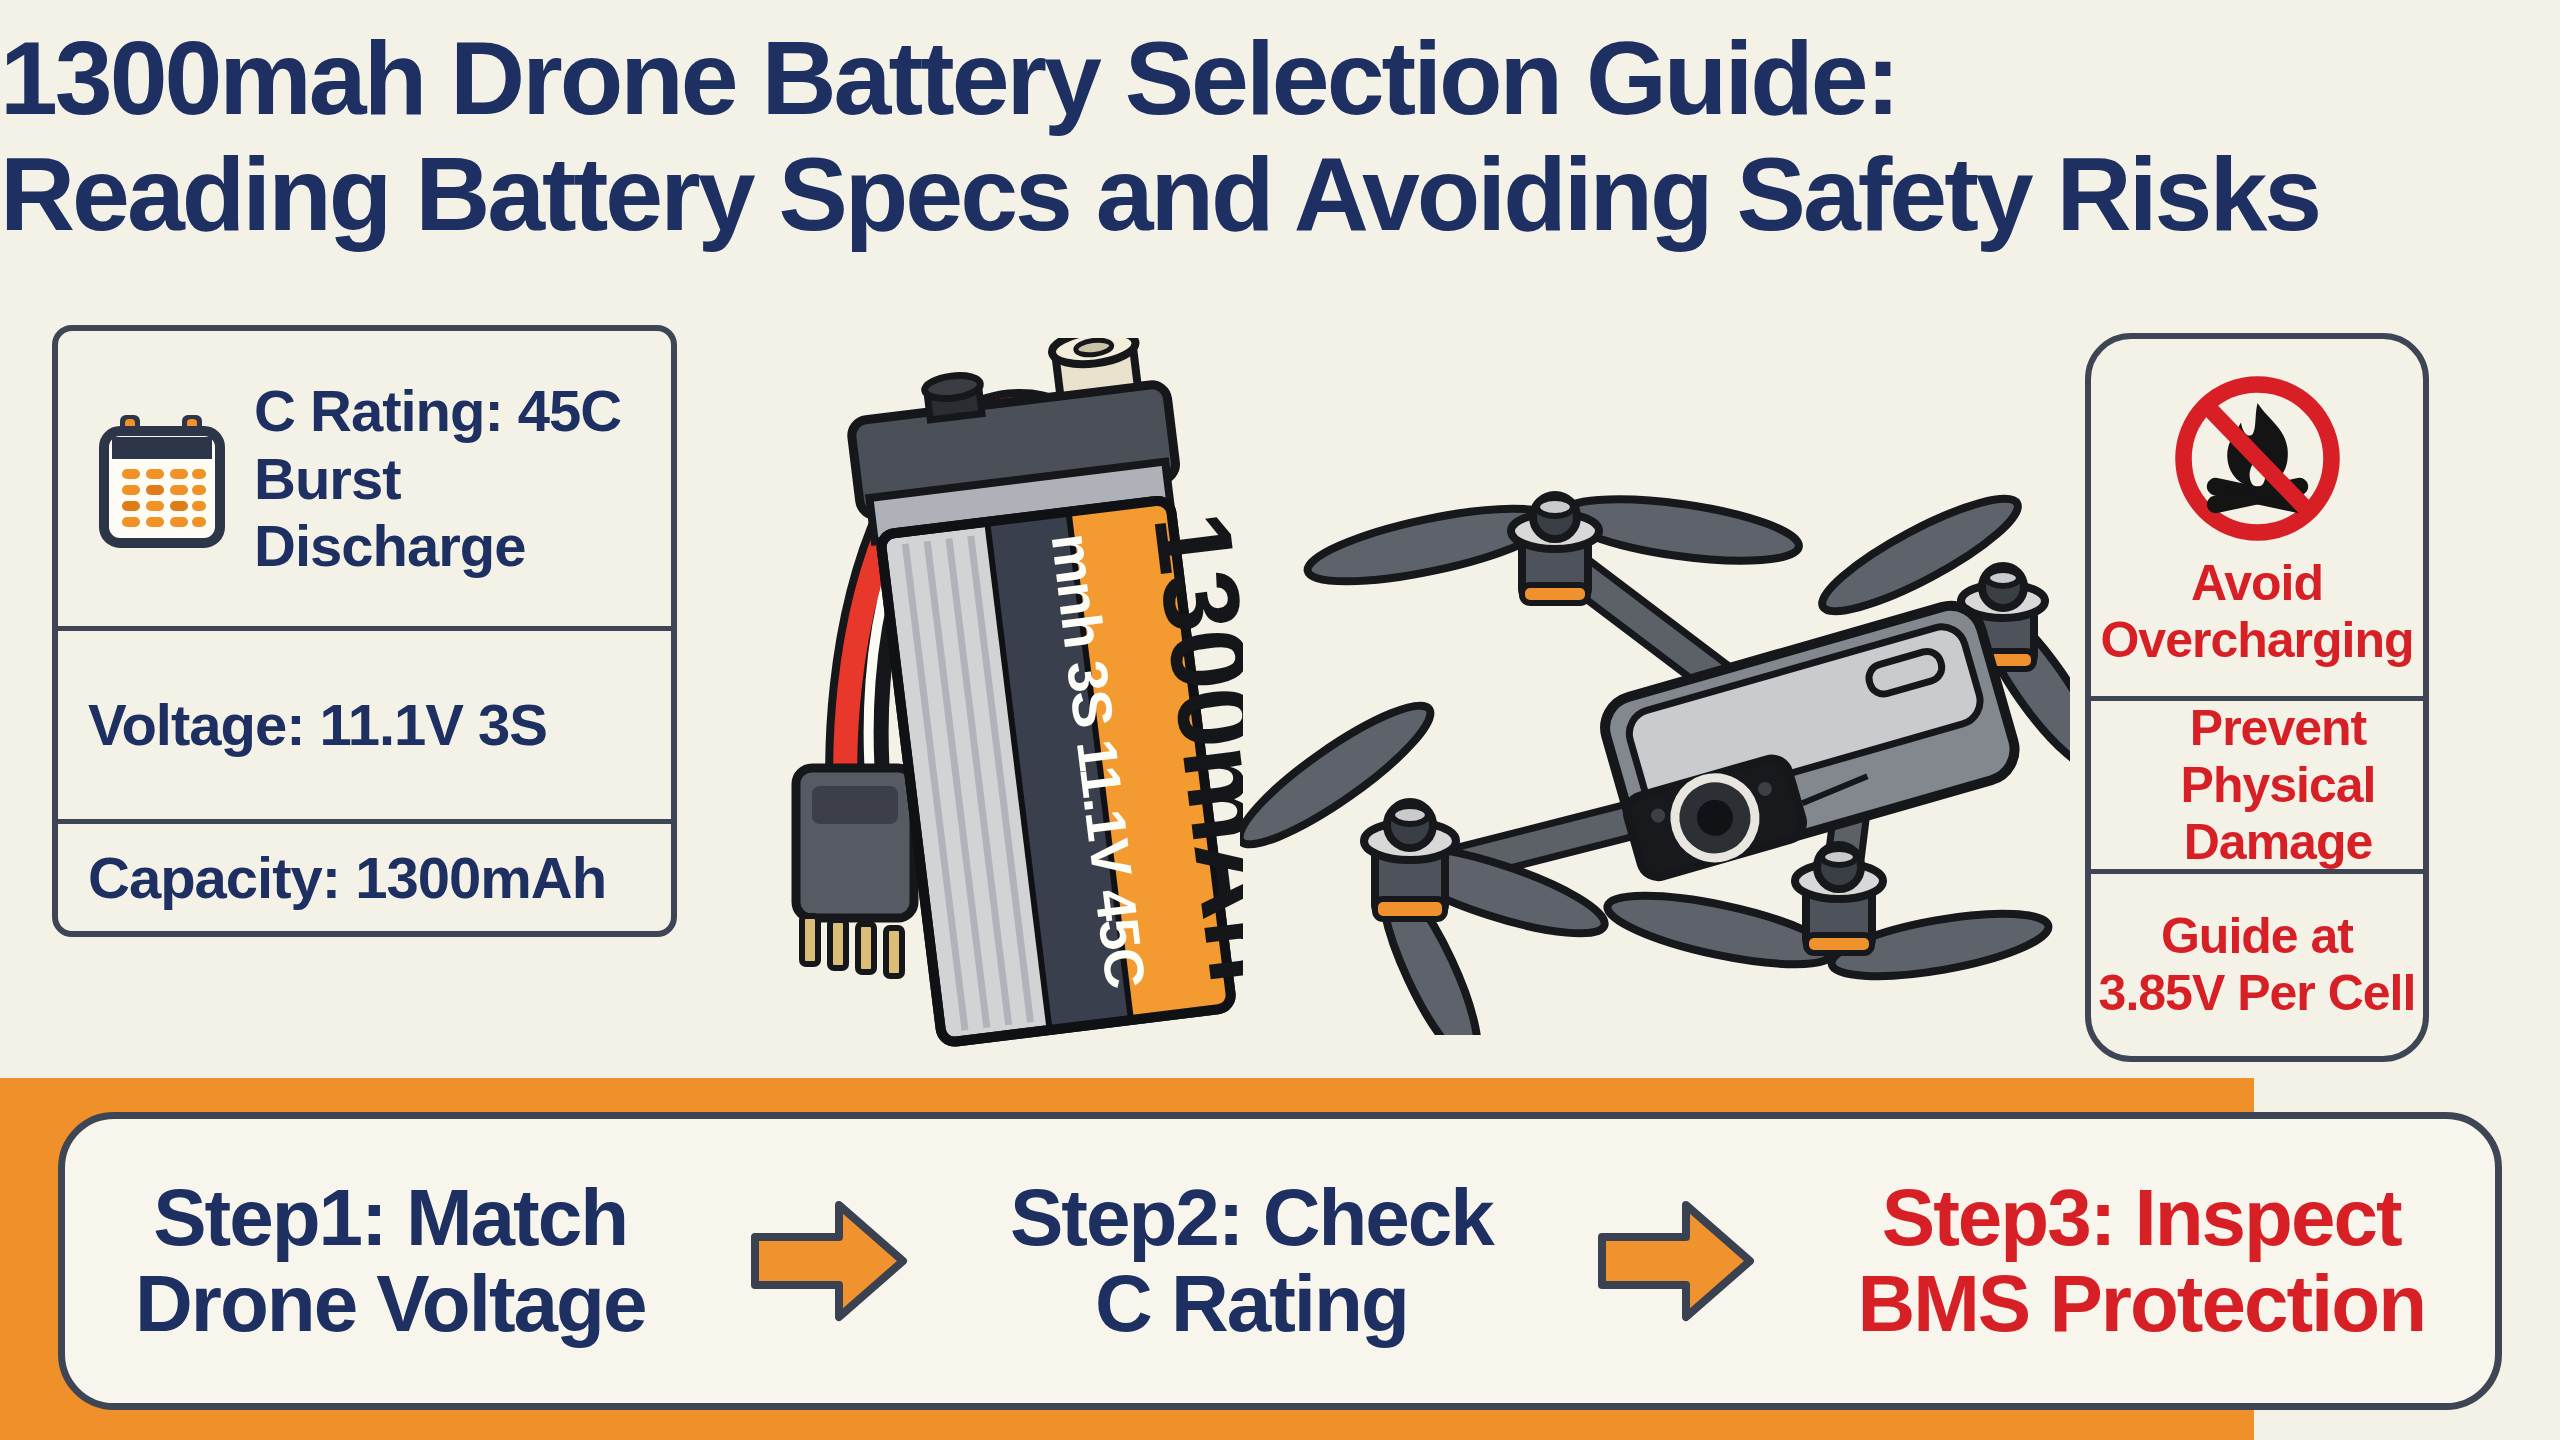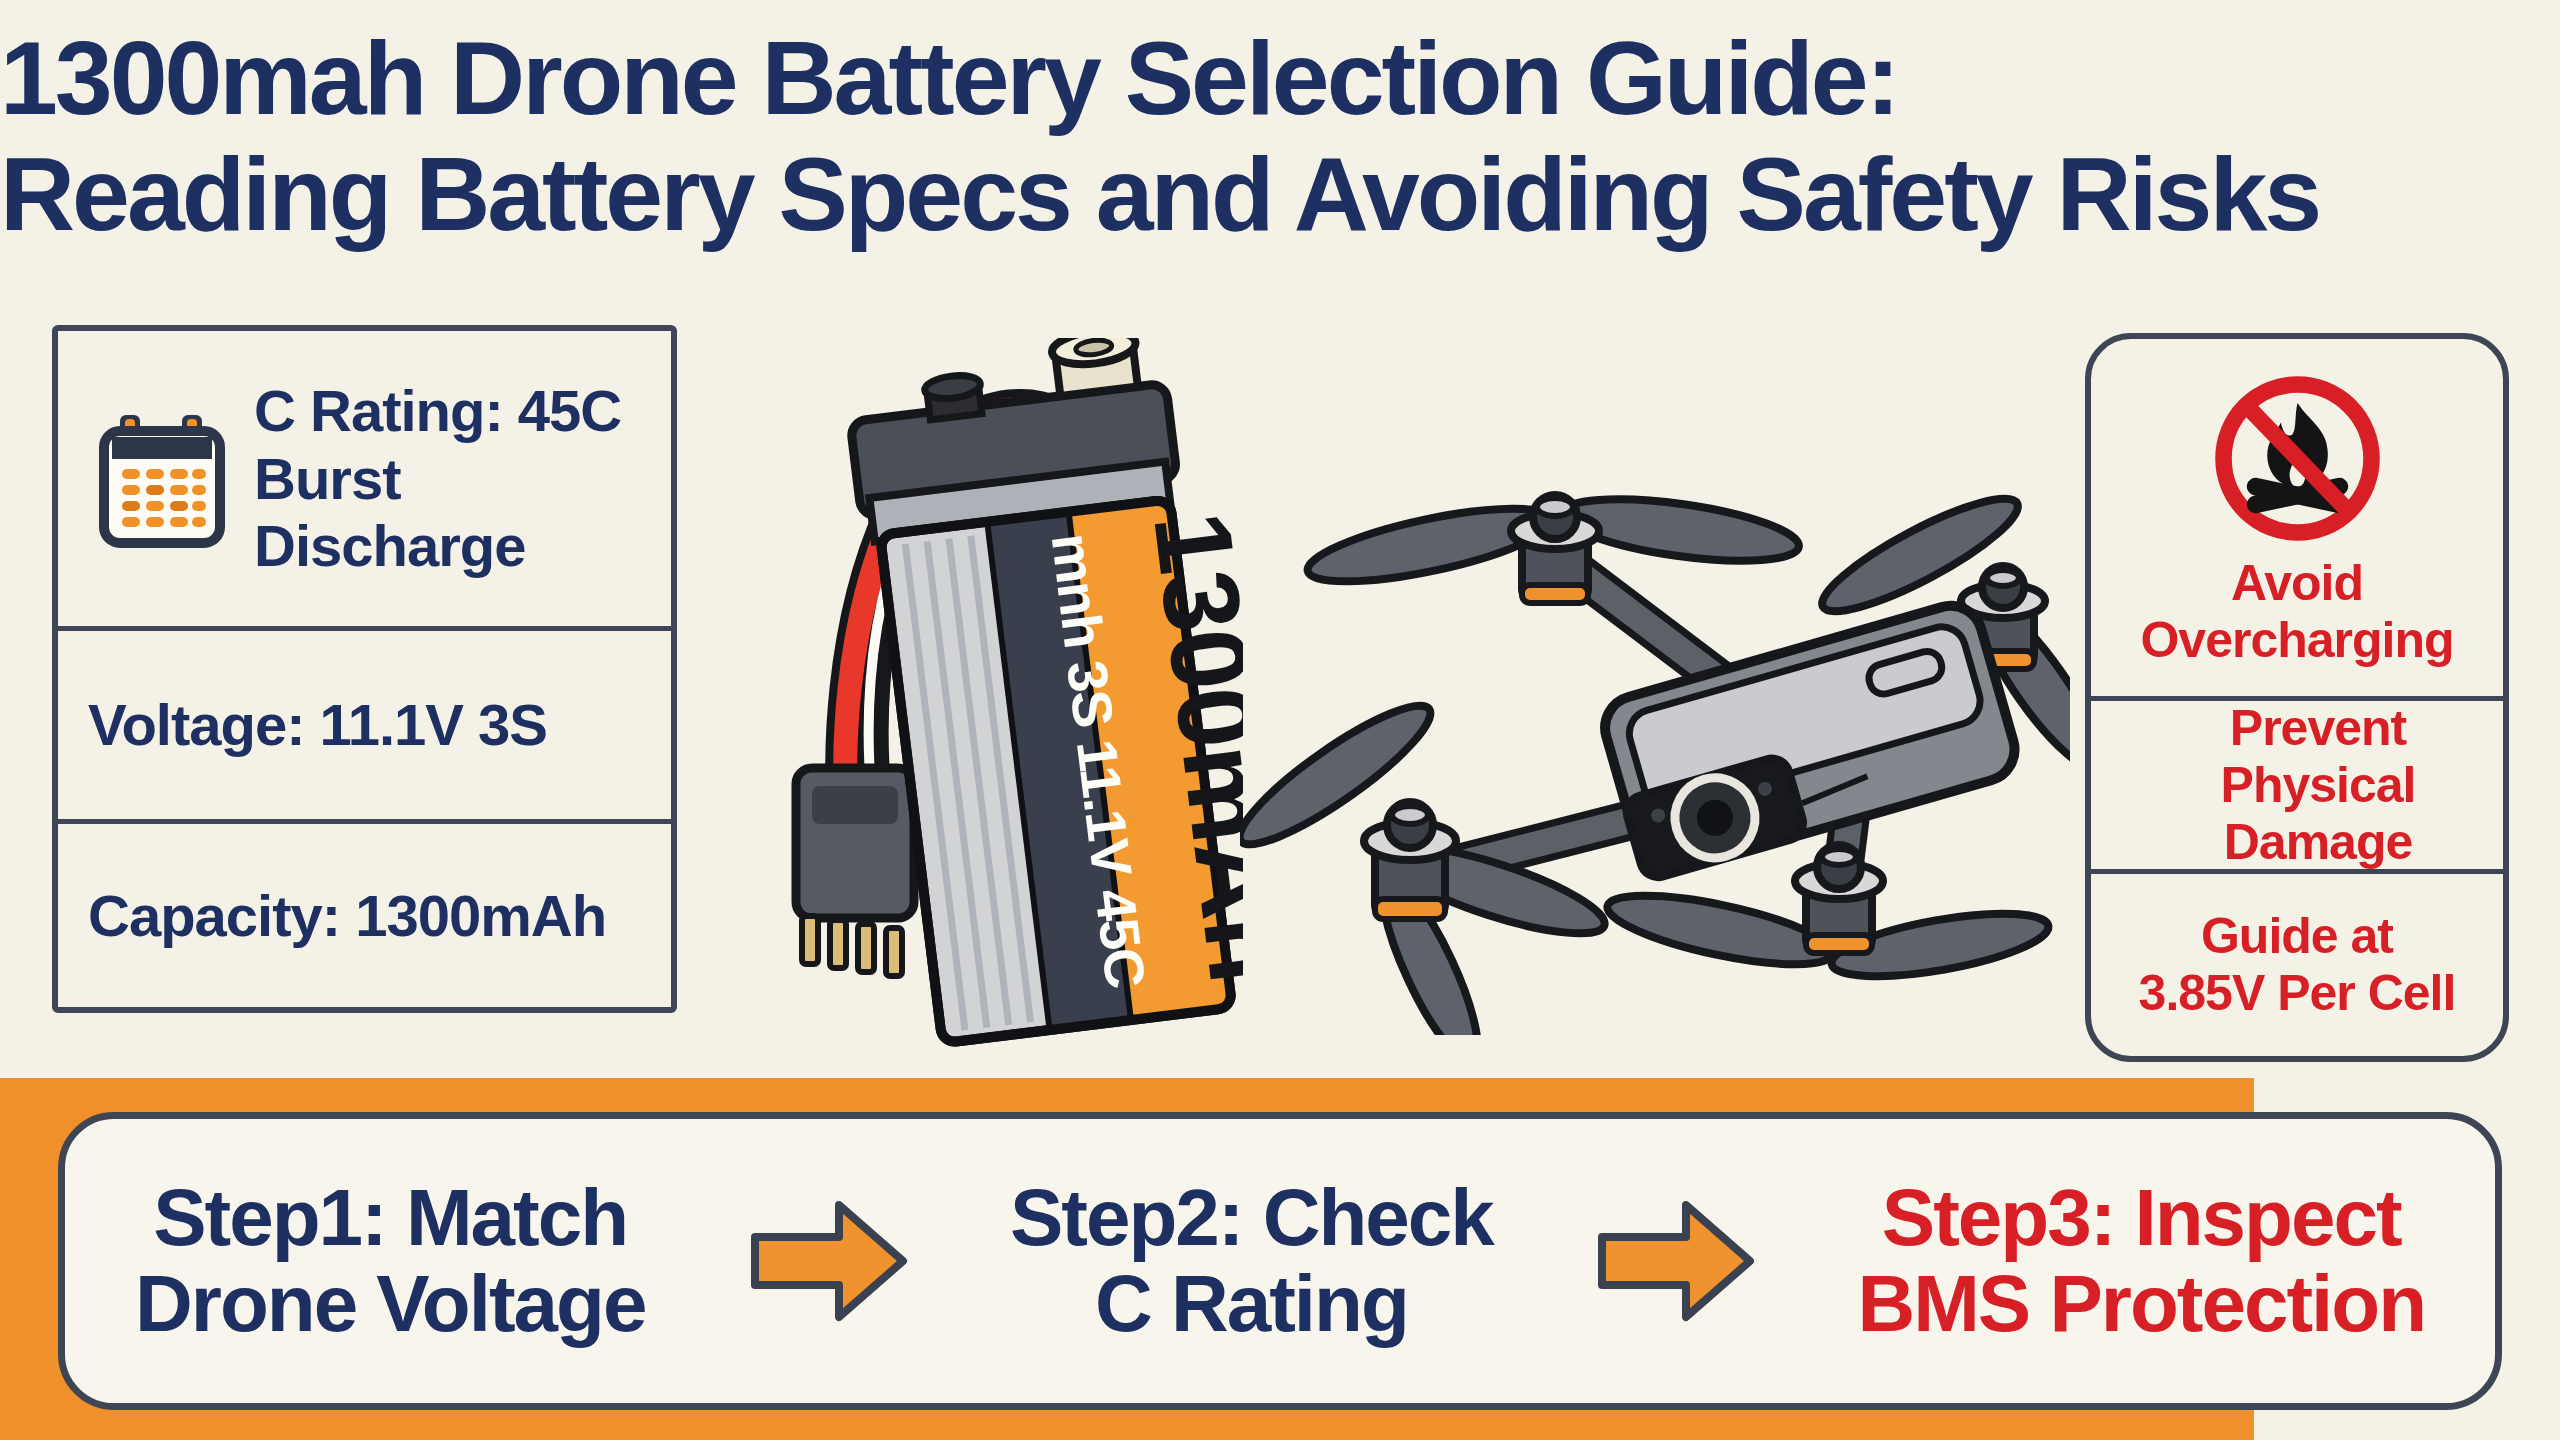--- a/index.html
+++ b/index.html
@@ -14,38 +14,38 @@
 
   
   .title{
     position:absolute;left:0;top:20px;width:2560px;
     text-align:left;color:#1e3062;font-weight:bold;
     font-size:104px;line-height:1.12;letter-spacing:-3px;
   }
 
   
   .spec-panel{
-    position:absolute;left:52px;top:325px;width:625px;height:688px;
-    border:6px solid #3e4655;border-radius:6px;
+    position:absolute;left:52px;top:325px;width:625px;height:612px;
+    border:6px solid #3e4655;border-radius:20px;
     box-sizing:border-box;display:flex;flex-direction:column;
   }
   .spec-row{display:flex;align-items:center;box-sizing:border-box;padding:0 30px;}
   .spec-row + .spec-row{border-top:5px solid #3e4655;text-align:right;}
   .spec-row.r1{height:295px;}
   .spec-row.r2{height:193px;}
   .spec-row.r3{flex:1;}
   .spec-text{
     color:#1e3062;font-weight:bold;font-size:58px;line-height:1.17;
     letter-spacing:-1px;
   }
   .spec-icon{width:128px;height:140px;margin:0 28px 0 10px;flex:0 0 auto;}
 
   
   .safety-panel{
-    position:absolute;left:2085px;top:333px;width:424px;height:729px;
+    position:absolute;left:2085px;top:333px;width:344px;height:729px;
     border:6px solid #3e4655;border-radius:46px;
     box-sizing:border-box;display:flex;flex-direction:column;
   }
   .safety-row{
     display:flex;flex-direction:column;align-items:center;justify-content:center;
     box-sizing:border-box;text-align:center;
   }
   .safety-row + .safety-row{border-top:5px solid #3e4655;}
   .safety-row.r1{height:357px;}
   .safety-row.r2{height:173px;padding-left:42px;}

